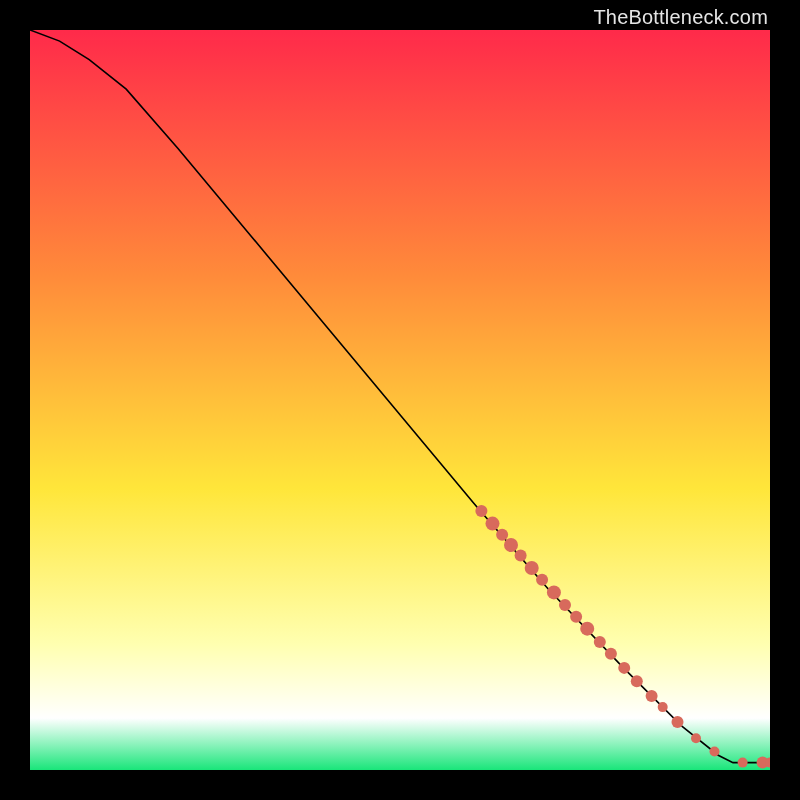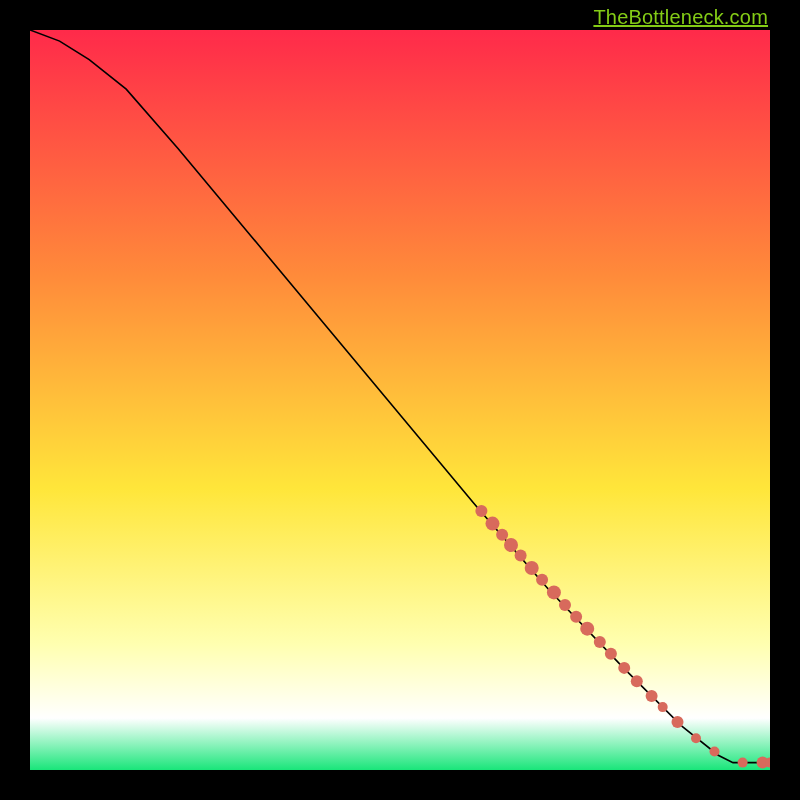--- a/index.html
+++ b/index.html
@@ -21,25 +21,24 @@
     position: absolute;
     left: 30px;
     top: 30px;
     width: 740px;
     height: 740px;
   }
   .attrib {
     position: absolute;
     top: 6px;
     right: 32px;
-    color: #84cc16;
+    color: #e5e5e5;
     font-size: 20px;
     font-weight: 500;
     letter-spacing: 0.2px;
-    text-decoration: underline;
   }
 </style>
 </head>
 <body>
 
 <div class="stage">
   <div class="attrib">TheBottleneck.com</div>
 
   <svg class="plot" viewBox="0 0 740 740" preserveAspectRatio="none">
     <defs>

